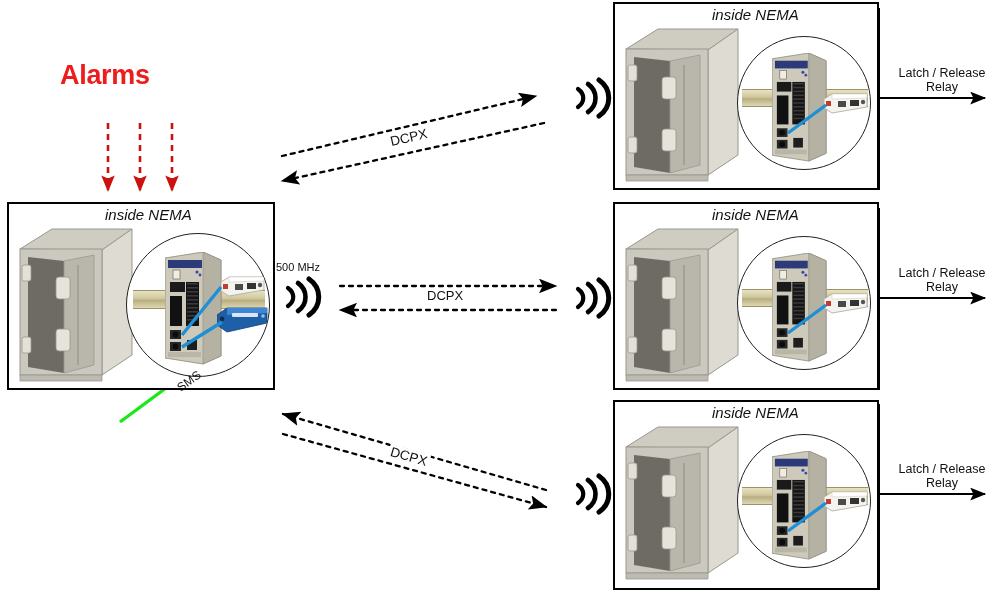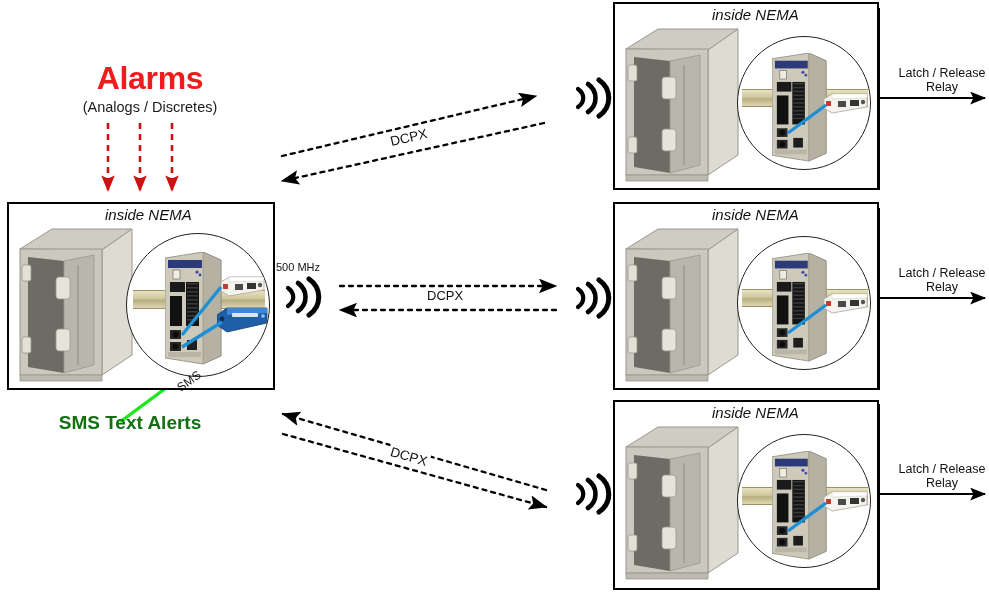--- a/index.html
+++ b/index.html
@@ -26,22 +26,22 @@
     height: 600px;
     pointer-events: none;
   }
 
   
   .alarms-title {
     position: absolute;
     left: 60px;
     top: 62px;
     width: 180px;
-    text-align: center;
-    font-size: 32px;
+    text-align: left;
+    font-size: 27px;
     font-weight: bold;
     color: #ee1c1c;
     letter-spacing: -0.3px;
     line-height: 1;
   }
   .alarms-sub {
     position: absolute;
     left: 45px;
     top: 100px;
     width: 210px;
@@ -215,21 +215,20 @@
 
       <line x1="879" y1="208" x2="879" y2="390" stroke="#000000" stroke-width="2"></line>
       <line x1="879" y1="298" x2="985" y2="298" stroke="#000000" stroke-width="2" marker-end="url(#ah-black)"></line>
 
       <line x1="879" y1="404" x2="879" y2="590" stroke="#000000" stroke-width="2"></line>
       <line x1="879" y1="494" x2="985" y2="494" stroke="#000000" stroke-width="2" marker-end="url(#ah-black)"></line>
     </g>
   </svg>
 
   <div class="alarms-title">Alarms</div>
-  <div class="alarms-sub">(Analogs / Discretes)</div>
 
   <div class="nema-box" style="left:7px; top:202px; width:268px; height:188px;"></div>
 
   <div class="inside-nema" style="left:105px; top:206px;">inside NEMA</div>
 
   <div class="enclosure" style="left:16px; top:225px;">
     <svg width="120" height="158" viewBox="0 0 120 158" xmlns="http://www.w3.org/2000/svg">
       <polygon points="4,24 36,4 116,4 86,25" fill="#cfcdc2" stroke="#9a988e" stroke-width="1"></polygon>
       <polygon points="86,25 116,4 116,130 86,150" fill="#dedcd2" stroke="#9a988e" stroke-width="1"></polygon>
       <rect x="4" y="24" width="82" height="126" fill="#cbc9bf" stroke="#9a988e" stroke-width="1"></rect>
@@ -302,21 +301,20 @@
     </div>
 
     <svg width="144" height="144" viewBox="0 0 144 144" style="position:absolute;left:0;top:0;">
       <line x1="55" y1="101" x2="94" y2="53" stroke="#1f8fd6" stroke-width="3.4"></line>
       <line x1="55" y1="113" x2="95" y2="88" stroke="#1f8fd6" stroke-width="3.4"></line>
     </svg>
   </div>
 
   <div class="sms-rot" style="left:176px; top:374px; transform:rotate(-36deg);">SMS</div>
 
-  <div class="sms-alerts">SMS Text Alerts</div>
 
   <div class="freq-label">500 MHz</div>
 
   <div class="antenna" style="left:282px; top:275px;">
     <svg width="40" height="44" viewBox="0 0 40 44" xmlns="http://www.w3.org/2000/svg">
       <g fill="none" stroke="#000000" stroke-linecap="round">
         <path d="M6,13 C13,18 13,26 6,31" stroke-width="4.2"></path>
         <path d="M16,8 C26,15 26,29 16,36" stroke-width="4.6"></path>
         <path d="M27,4 C40,13 40,31 27,40" stroke-width="5"></path>
       </g>

